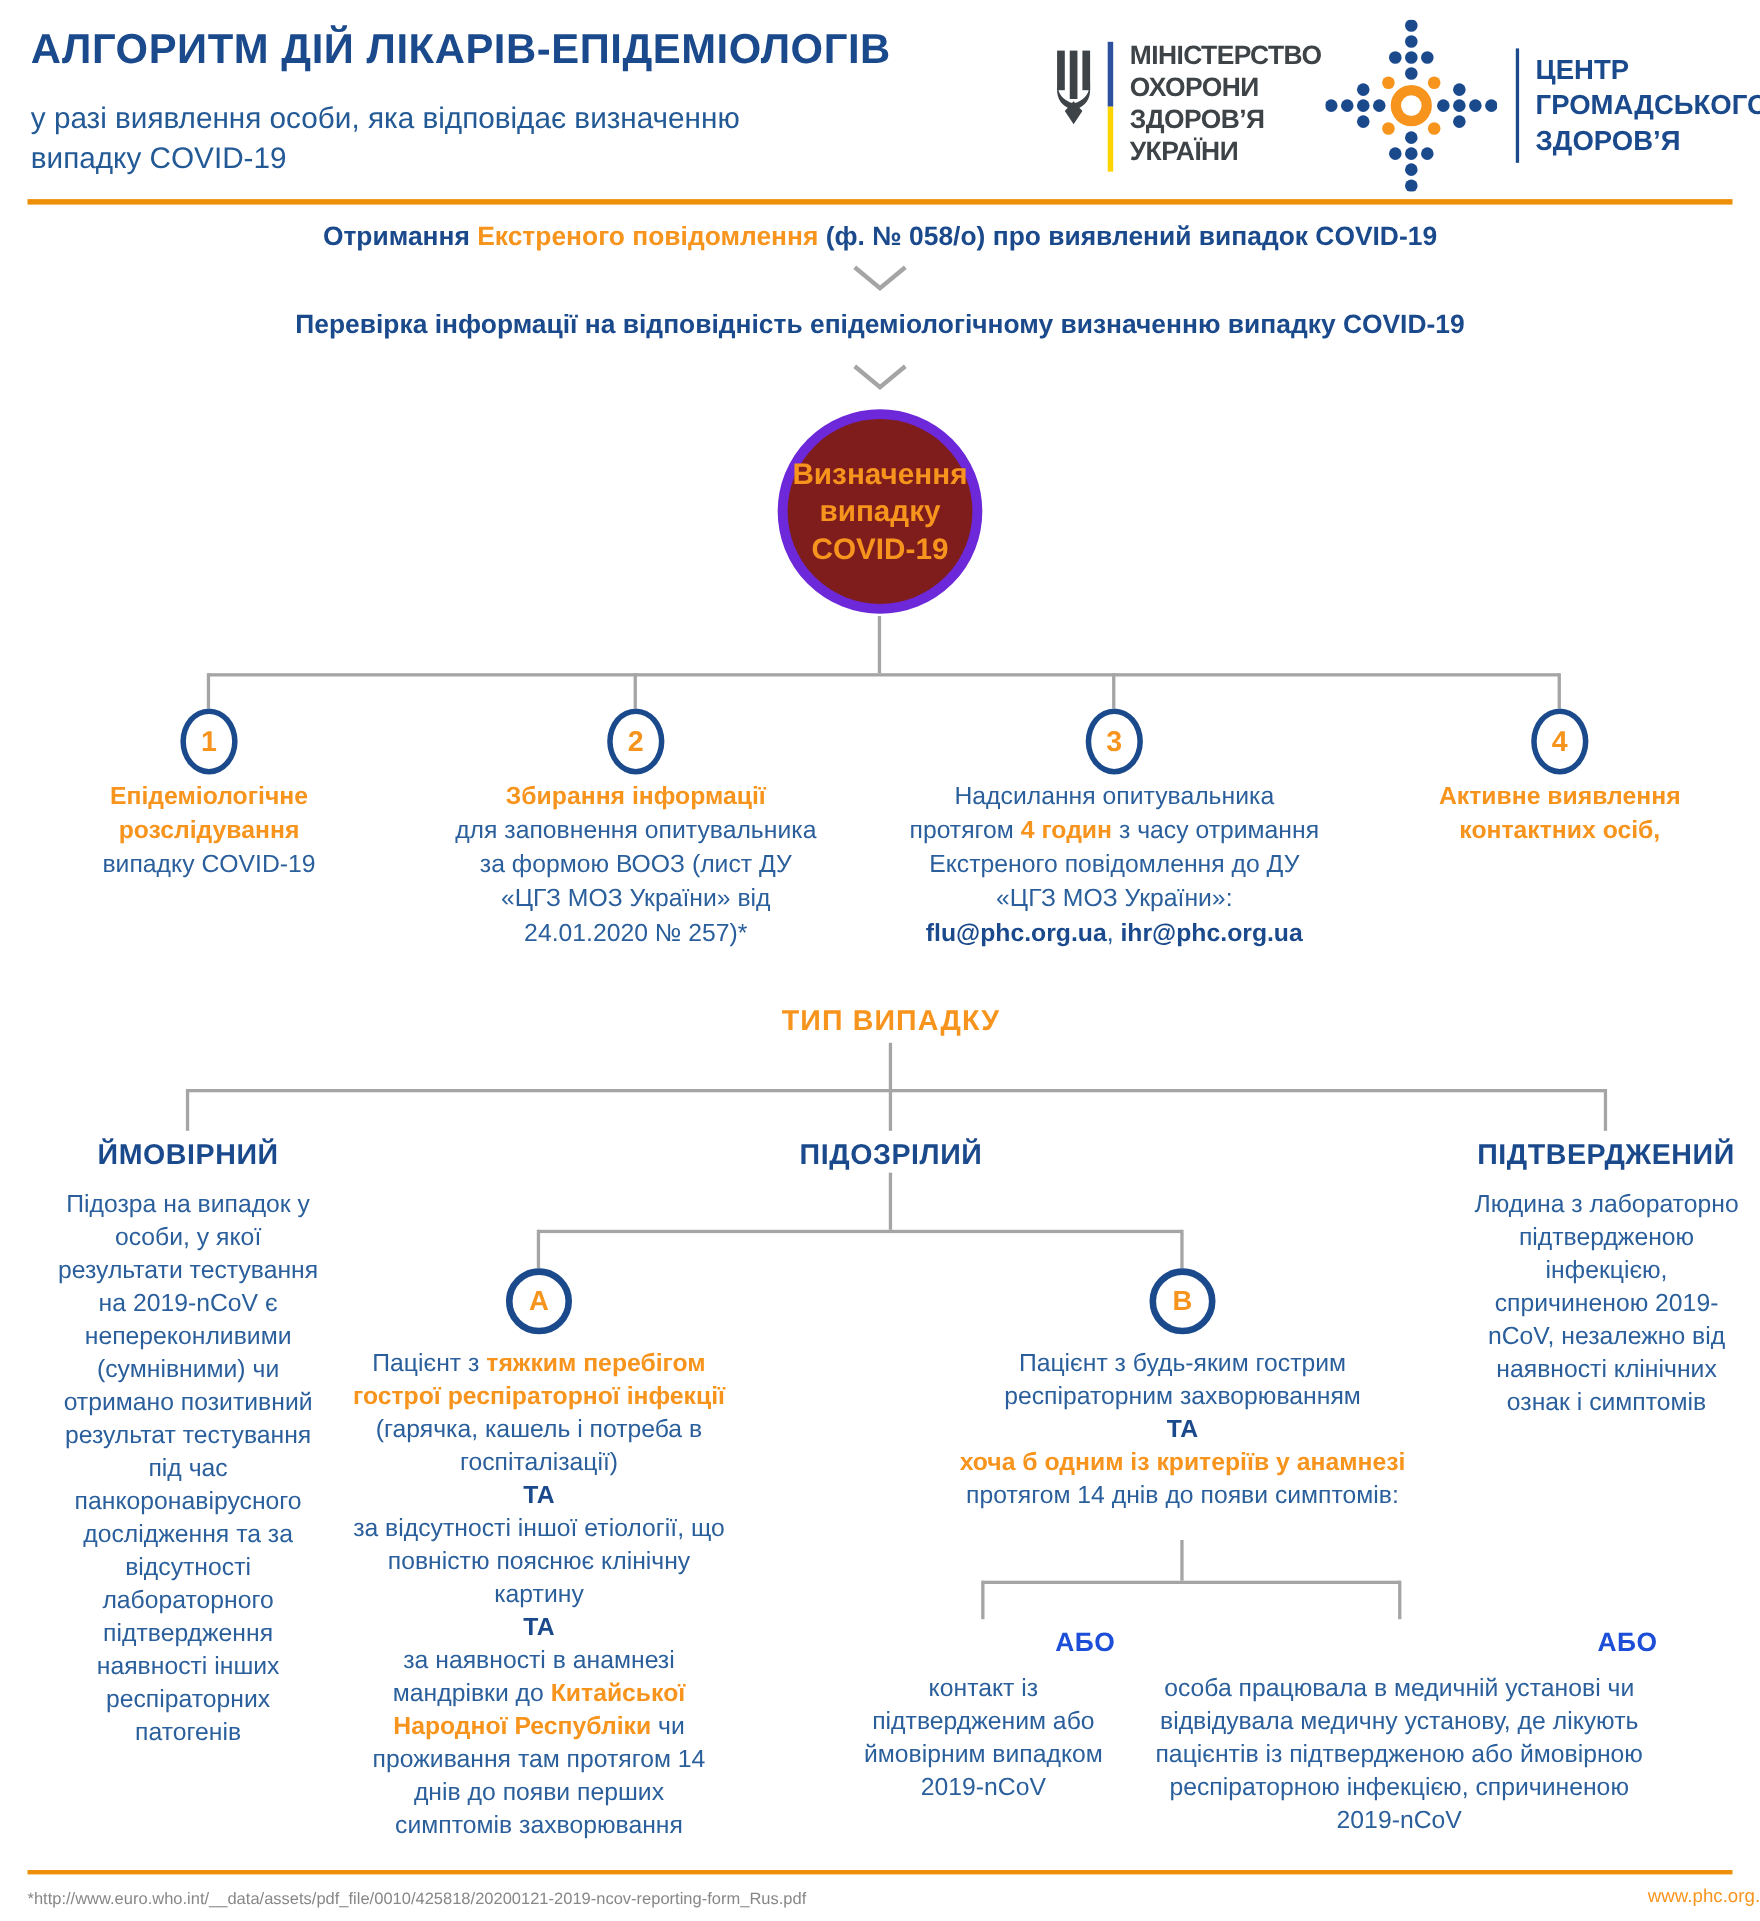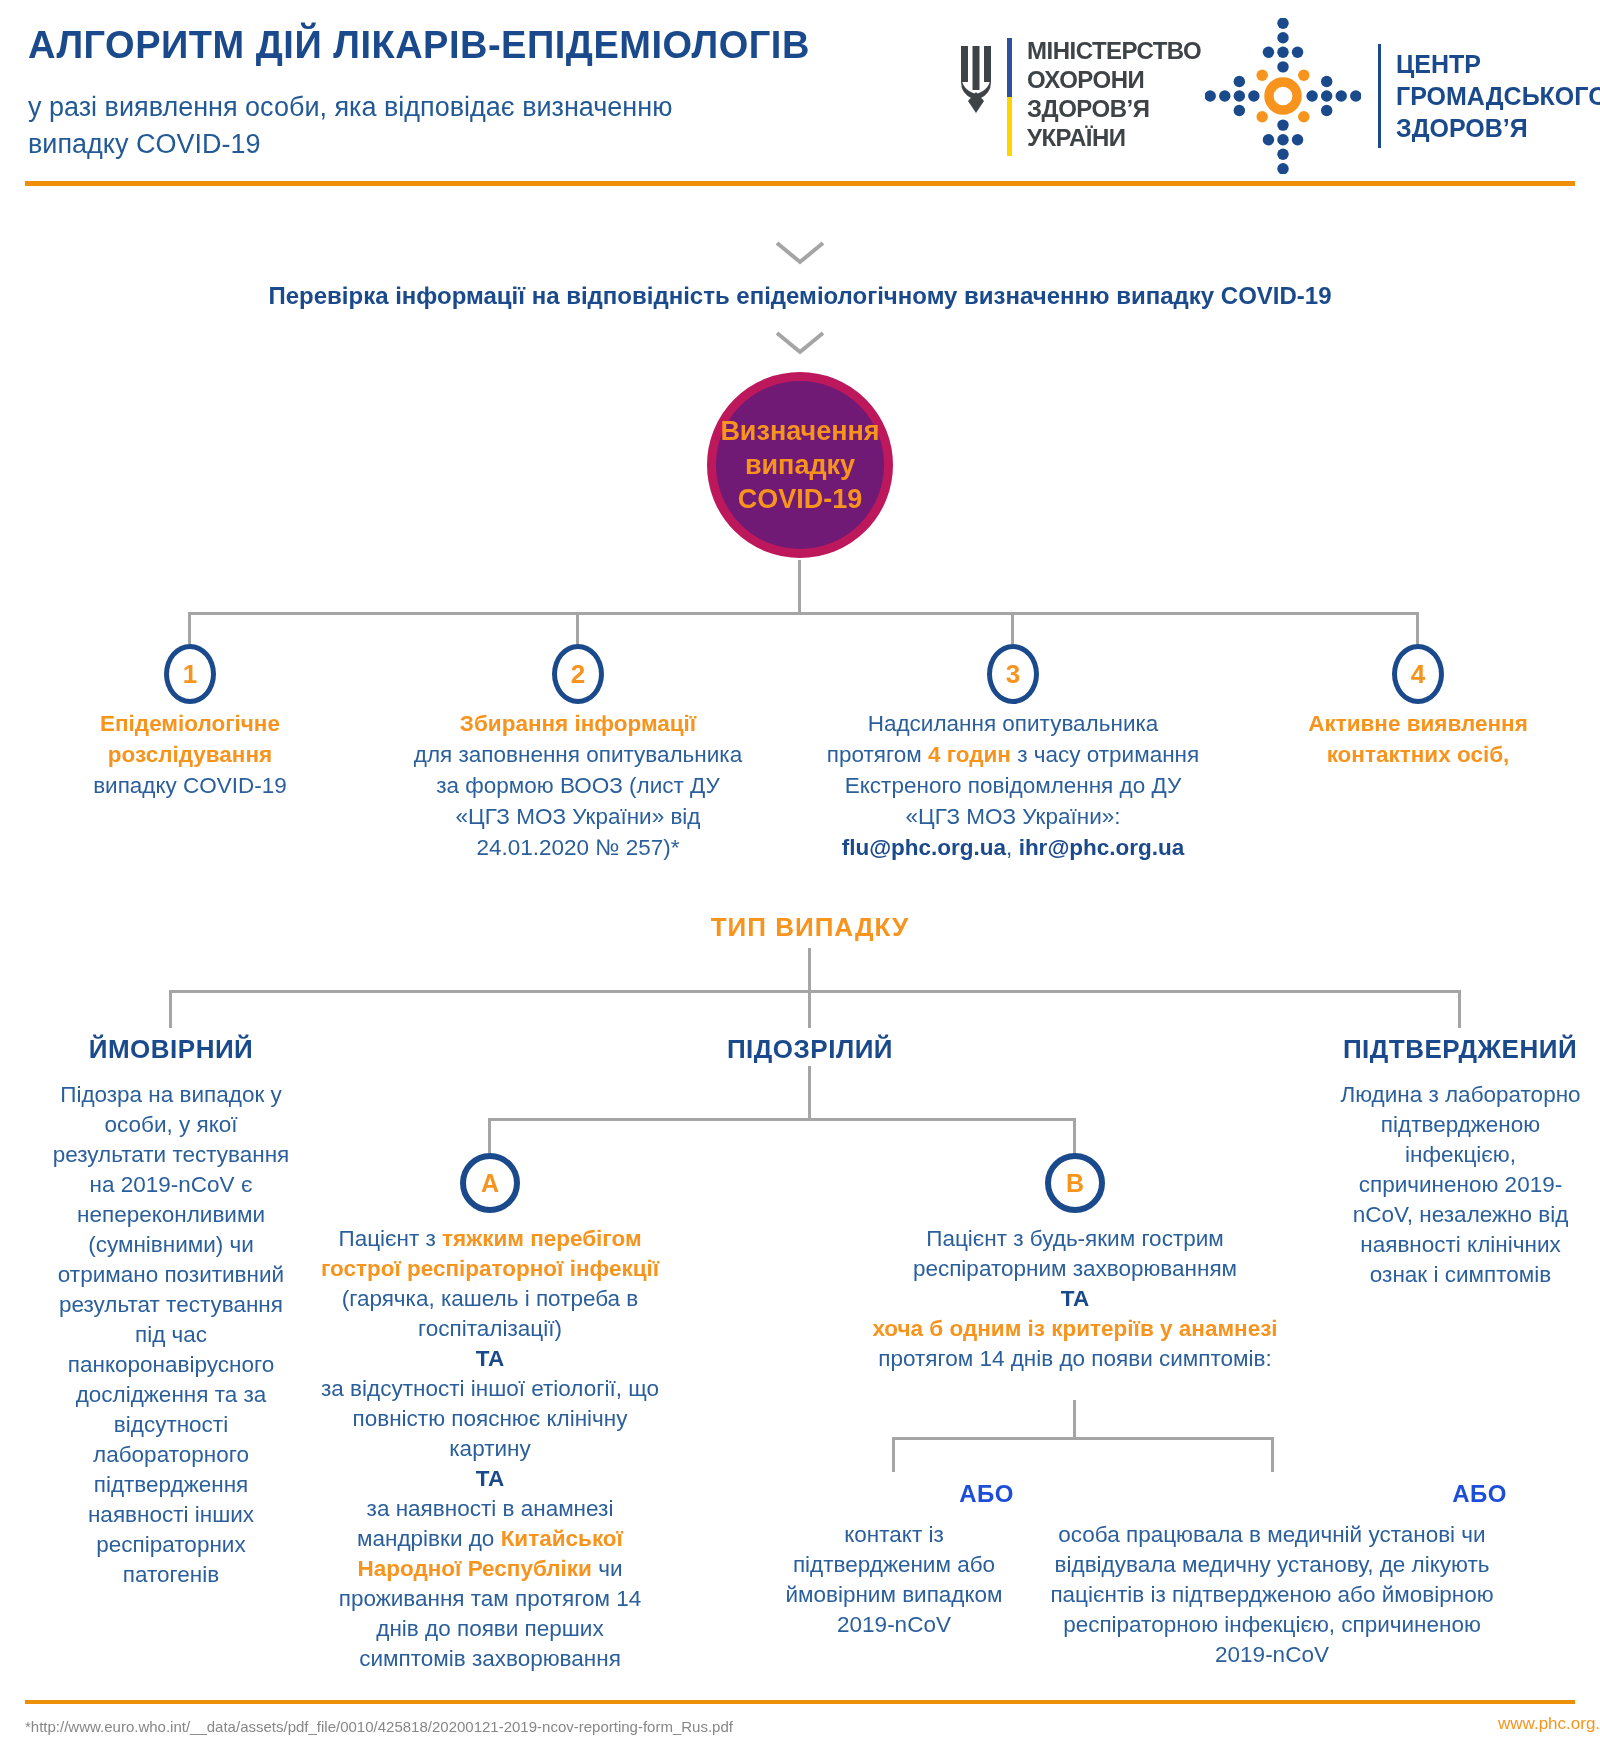--- a/index.html
+++ b/index.html
@@ -11,22 +11,22 @@
   .c-orange{color:#F7941D;}
   .page-title{font-size:38px;font-weight:bold;color:#1B4A8C;letter-spacing:.5px;}
   .page-subtitle{font-size:27px;color:#235A96;line-height:37px;}
   .logo-text{font-size:24px;font-weight:bold;color:#3E4347;line-height:29px;letter-spacing:-.5px;}
   .phc-text{font-size:25px;font-weight:bold;color:#1B4A8C;line-height:32px;}
   .rule{background:#EE8F08;height:5px;}
   .flow-line{font-size:24px;font-weight:bold;color:#1B4A8C;}
   .line{background:#A5A5A5;}
   .vline{width:3px;}
   .hline{height:3px;}
-  .big-circle{width:168px;height:168px;border:9px solid #be185d;border-radius:50%;
-              display:flex;align-items:center;justify-content:center;background:#701a75;}
+  .big-circle{width:168px;height:168px;border:9px solid #6d28d9;border-radius:50%;
+              display:flex;align-items:center;justify-content:center;background:#7f1d1d;}
   .big-circle span{font-size:27px;font-weight:bold;color:#F7941D;line-height:34px;text-align:center;width:160px;}
   .num-circle{width:42px;height:50px;border:5px solid #1B4A8C;border-radius:50%;background:#fff;
               display:flex;align-items:center;justify-content:center;
               font-size:26px;font-weight:bold;color:#F7941D;}
   .letter-circle{width:48px;height:48px;border:6px solid #1B4A8C;border-radius:50%;background:#fff;
               display:flex;align-items:center;justify-content:center;
               font-size:25px;font-weight:bold;color:#F7941D;}
   .step-text{font-size:22.5px;line-height:31px;color:#2A5F9C;}
   .step-text .t{color:#F7941D;font-weight:bold;}
   .body-text{font-size:22.5px;line-height:30px;color:#2A5F9C;}
@@ -110,20 +110,23 @@
   </div>
   <div class="abs" style="left:1378px;top:44px;width:3px;height:104px;background:#1B4A8C;"></div>
   <div class="abs phc-text" style="left:1396px;top:48px;">
     <div>ЦЕНТР</div>
     <div>ГРОМАДСЬКОГО</div>
     <div>ЗДОРОВ’Я</div>
   </div>
 
   <div class="abs rule" style="left:25px;top:181px;width:1550px;"></div>
 
+  <div class="abs flow-line center" style="left:100px;top:202px;width:1400px;">
+    <span class="c-navy">Отримання </span><span class="c-orange">Екстреного повідомлення </span><span class="c-navy">(ф. № 058/о) про виявлений випадок COVID-19</span>
+  </div>
 
   <svg class="abs" style="left:774px;top:240px;" width="52" height="26" viewBox="0 0 52 26">
     <polyline points="3,3 26,22 49,3" fill="none" stroke="#A5A5A5" stroke-width="4"></polyline>
   </svg>
 
   <div class="abs flow-line center" style="left:100px;top:282px;width:1400px;">Перевірка інформації на відповідність епідеміологічному визначенню випадку COVID-19</div>
 
   <svg class="abs" style="left:774px;top:330px;" width="52" height="26" viewBox="0 0 52 26">
     <polyline points="3,3 26,22 49,3" fill="none" stroke="#A5A5A5" stroke-width="4"></polyline>
   </svg>

